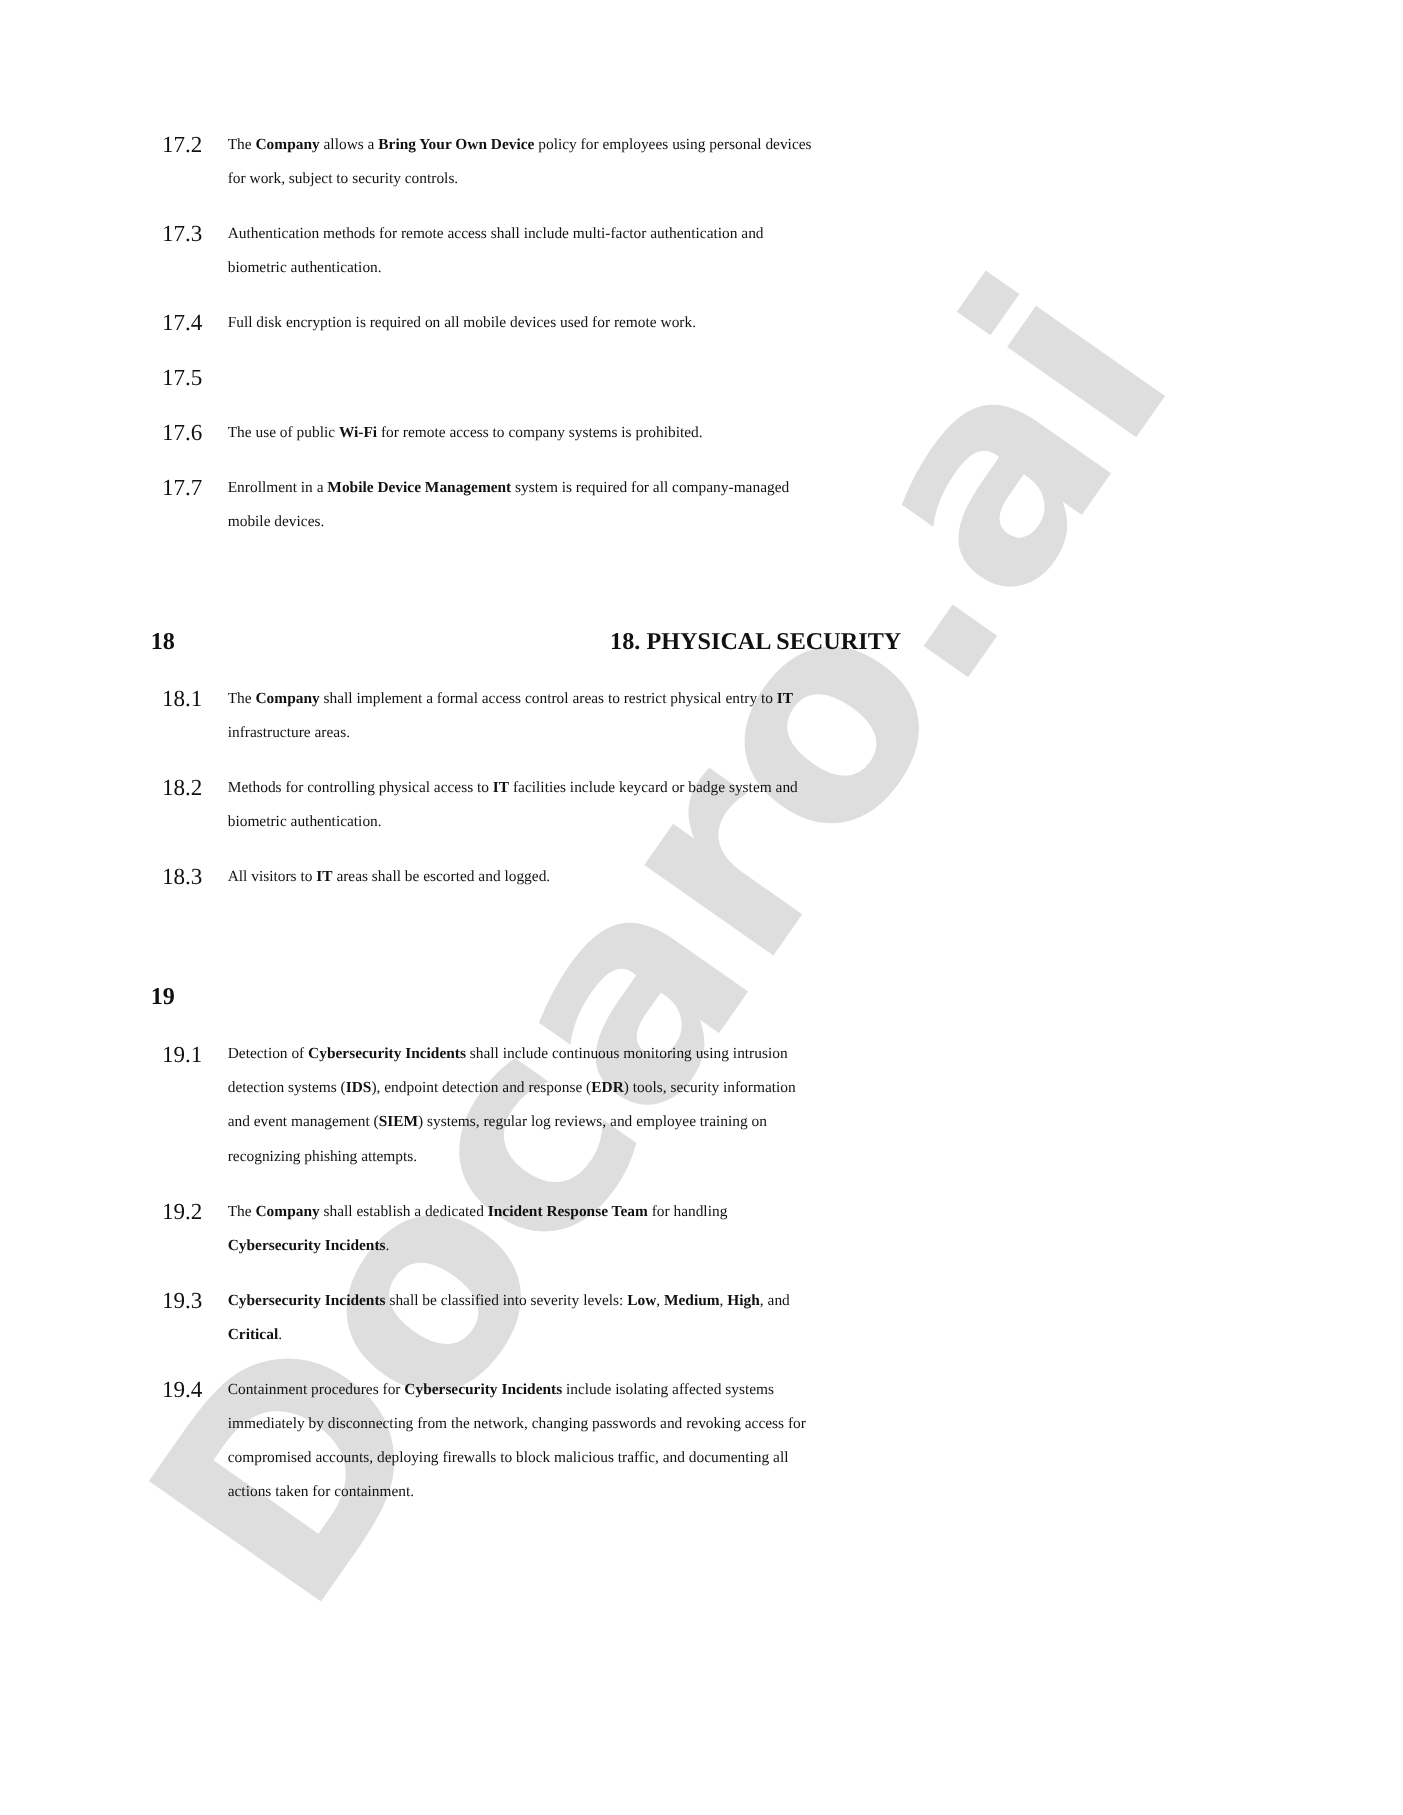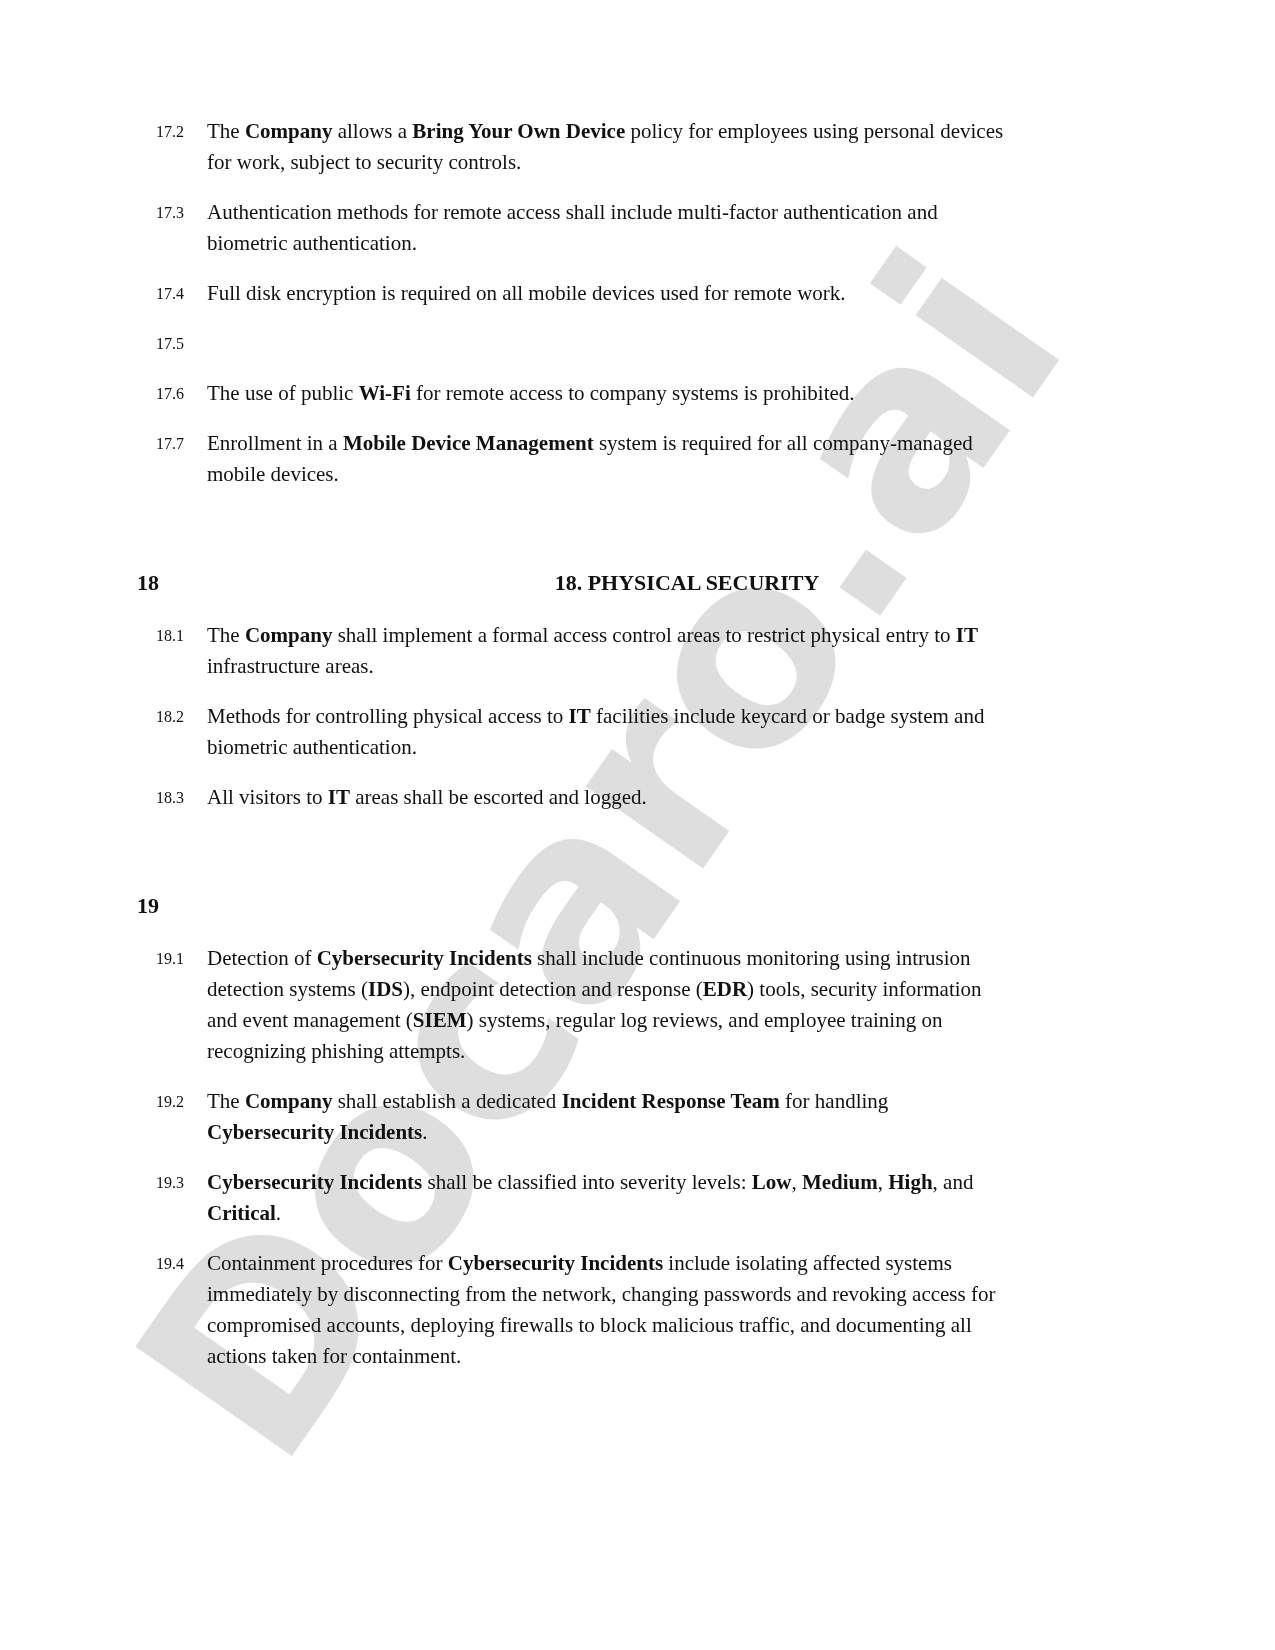--- a/index.html
+++ b/index.html
@@ -37,27 +37,27 @@
     flex-direction: column;
     gap: 19px;
   }
   .block {
     display: flex;
     align-items: flex-start;
   }
   .num {
     flex: 0 0 72px;
     text-align: right;
-    font-size: 16px;
+    font-size: 21px;
     line-height: 31px;
   }
   .btxt {
     margin-left: 23px;
     width: 960px;
-    font-size: 21px;
+    font-size: 14px;
     line-height: 31px;
     white-space: pre-wrap;
   }
   .b {
     font-weight: bold;
   }
   .heading {
     margin-top: 58px;
     margin-bottom: 3px;
   }

